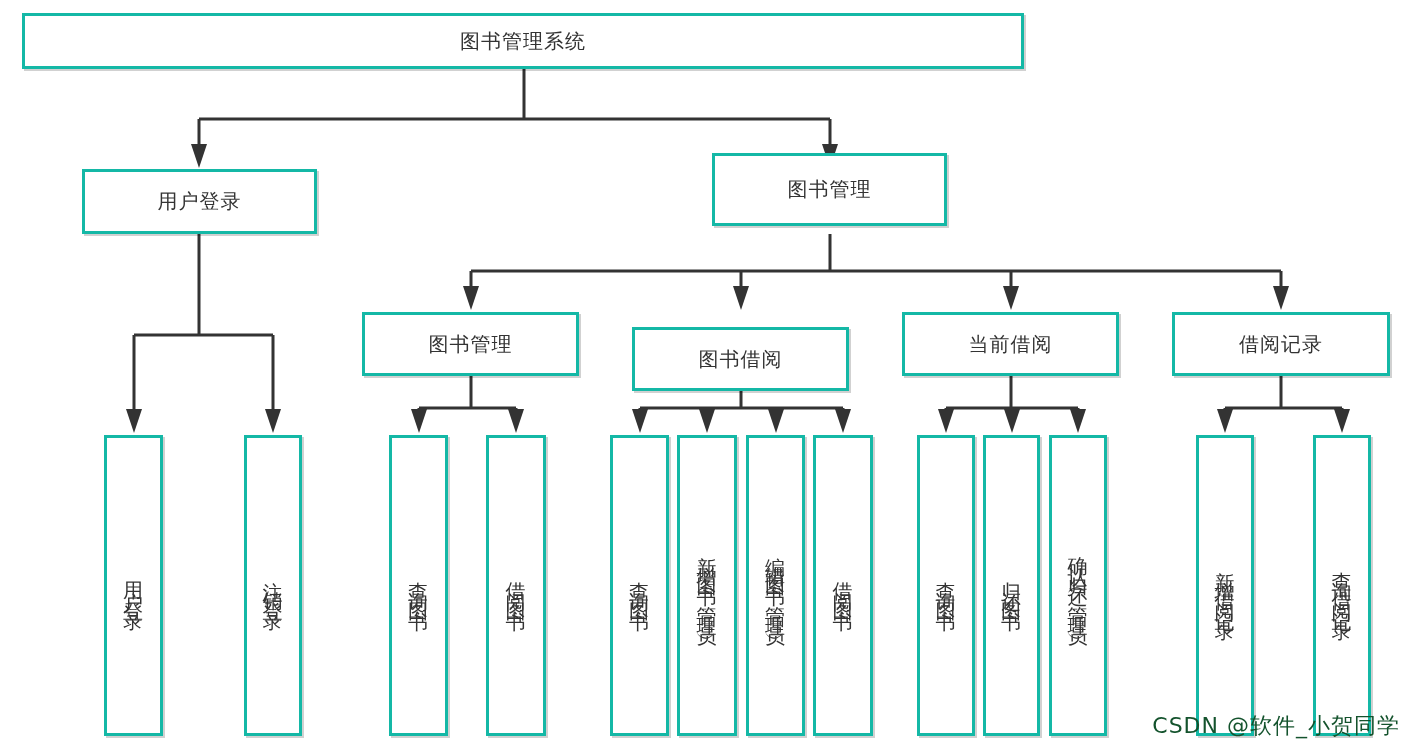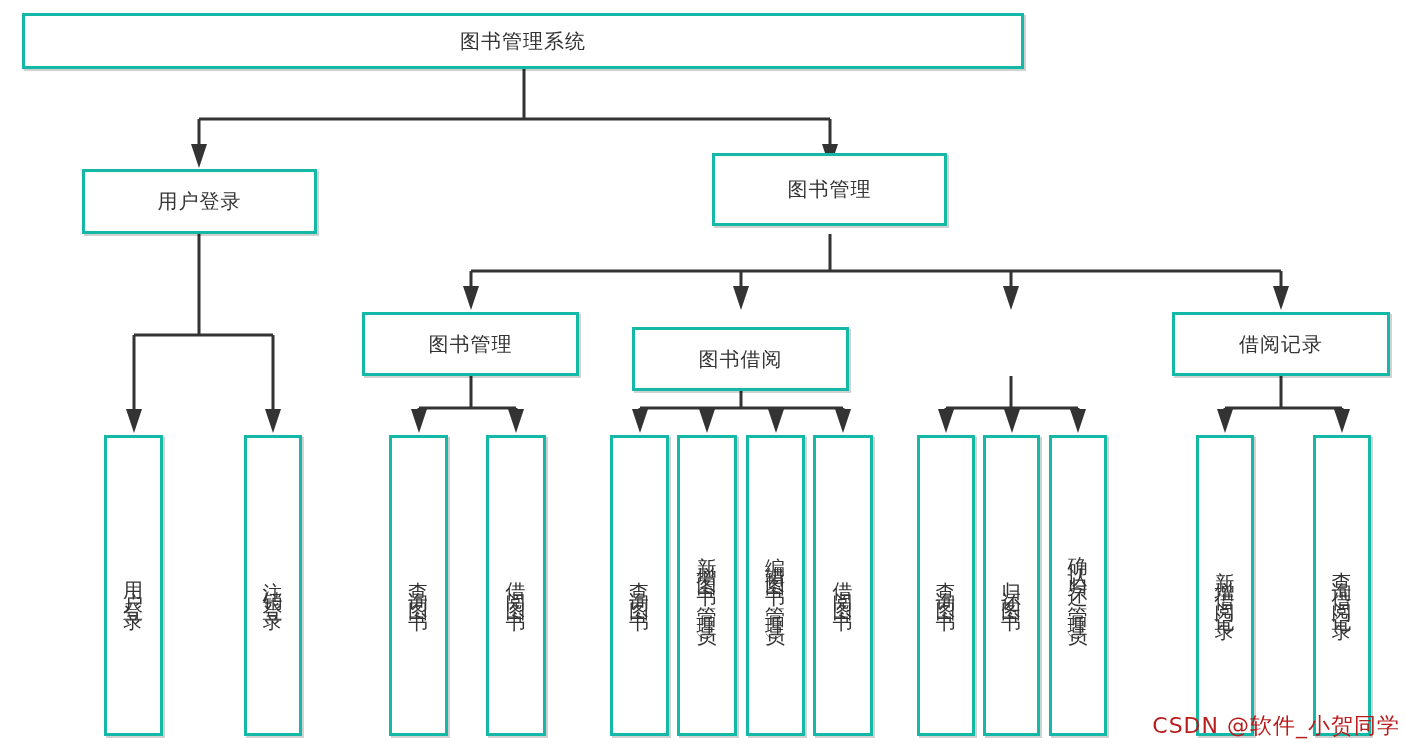--- a/index.html
+++ b/index.html
@@ -15,21 +15,21 @@
   }
   .hlabel{font-size:20px;letter-spacing:1px;white-space:nowrap;}
   .vlabel{
     writing-mode:vertical-rl;text-orientation:mixed;
     font-size:20px;letter-spacing:10px;line-height:1;white-space:nowrap;
   }
   .connector path{stroke:#333333;stroke-width:3;fill:none;}
   .connector polygon{fill:#333333;stroke:none;}
   #watermark{
     position:absolute;top:711px;right:5px;z-index:5;
-    font-size:22px;letter-spacing:1px;color:#b91c1c;white-space:nowrap;
+    font-size:22px;letter-spacing:1px;color:#14532d;white-space:nowrap;
   }
 </style>
 </head>
 <body>
 
 <div id="canvas">
 
   <svg class="connector" width="1405" height="747" viewBox="0 0 1405 747" aria-hidden="true">
     <g>
       <path d="M524 68 V119 M199 119 H830 M199 119 V150 M830 119 V150"></path>
@@ -86,20 +86,23 @@
     <span class="hlabel">图书管理</span>
   </div>
 
   
   <div class="node" style="left:362px;top:312px;width:217px;height:64px;">
     <span class="hlabel">图书管理</span>
   </div>
   <div class="node" style="left:632px;top:327px;width:217px;height:64px;">
     <span class="hlabel">图书借阅</span>
   </div>
+  <div class="node" style="left:902px;top:312px;width:217px;height:64px;">
+    <span class="hlabel">当前借阅</span>
+  </div>
   <div class="node" style="left:1172px;top:312px;width:218px;height:64px;text-align:center;">
     <span class="hlabel">借阅记录</span>
   </div>
 
   
   <div class="node" style="left:104px;top:435px;width:59px;height:301px;">
     <span class="vlabel">用户登录</span>
   </div>
   <div class="node" style="left:244px;top:435px;width:58px;height:301px;">
     <span class="vlabel">注销登录</span>

